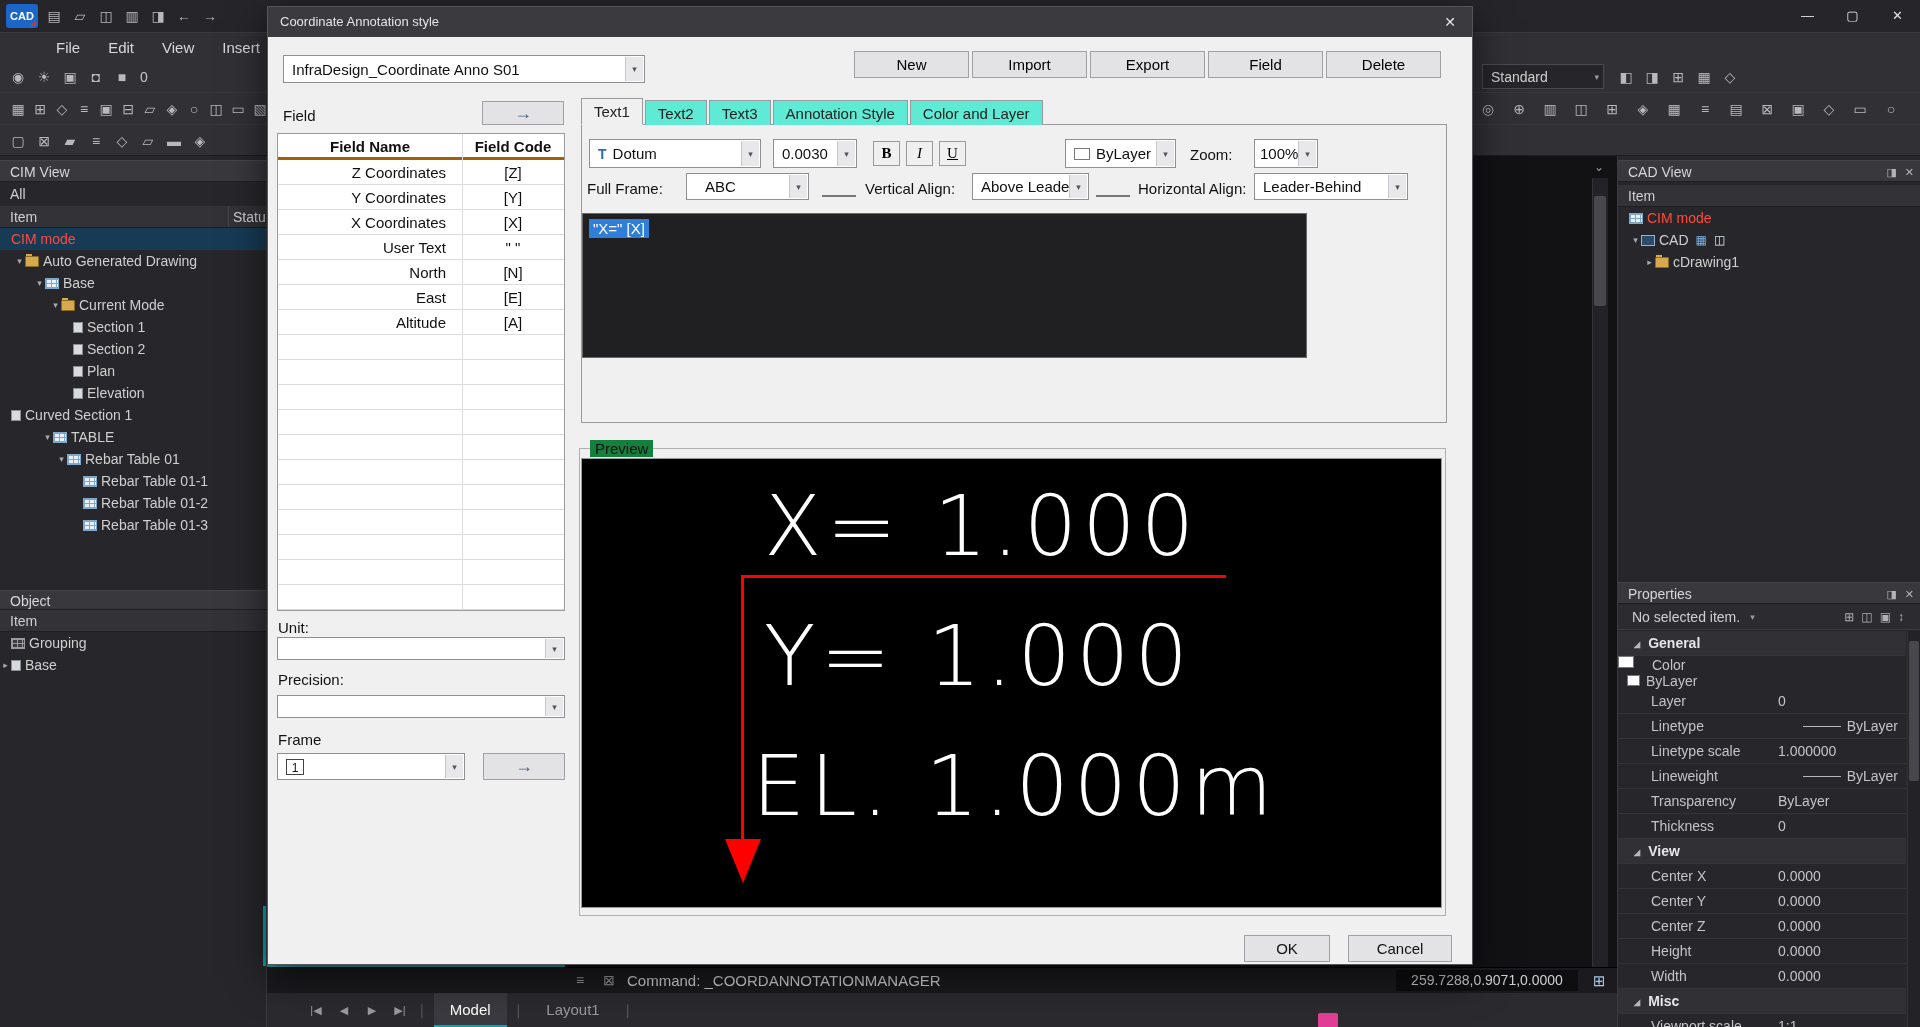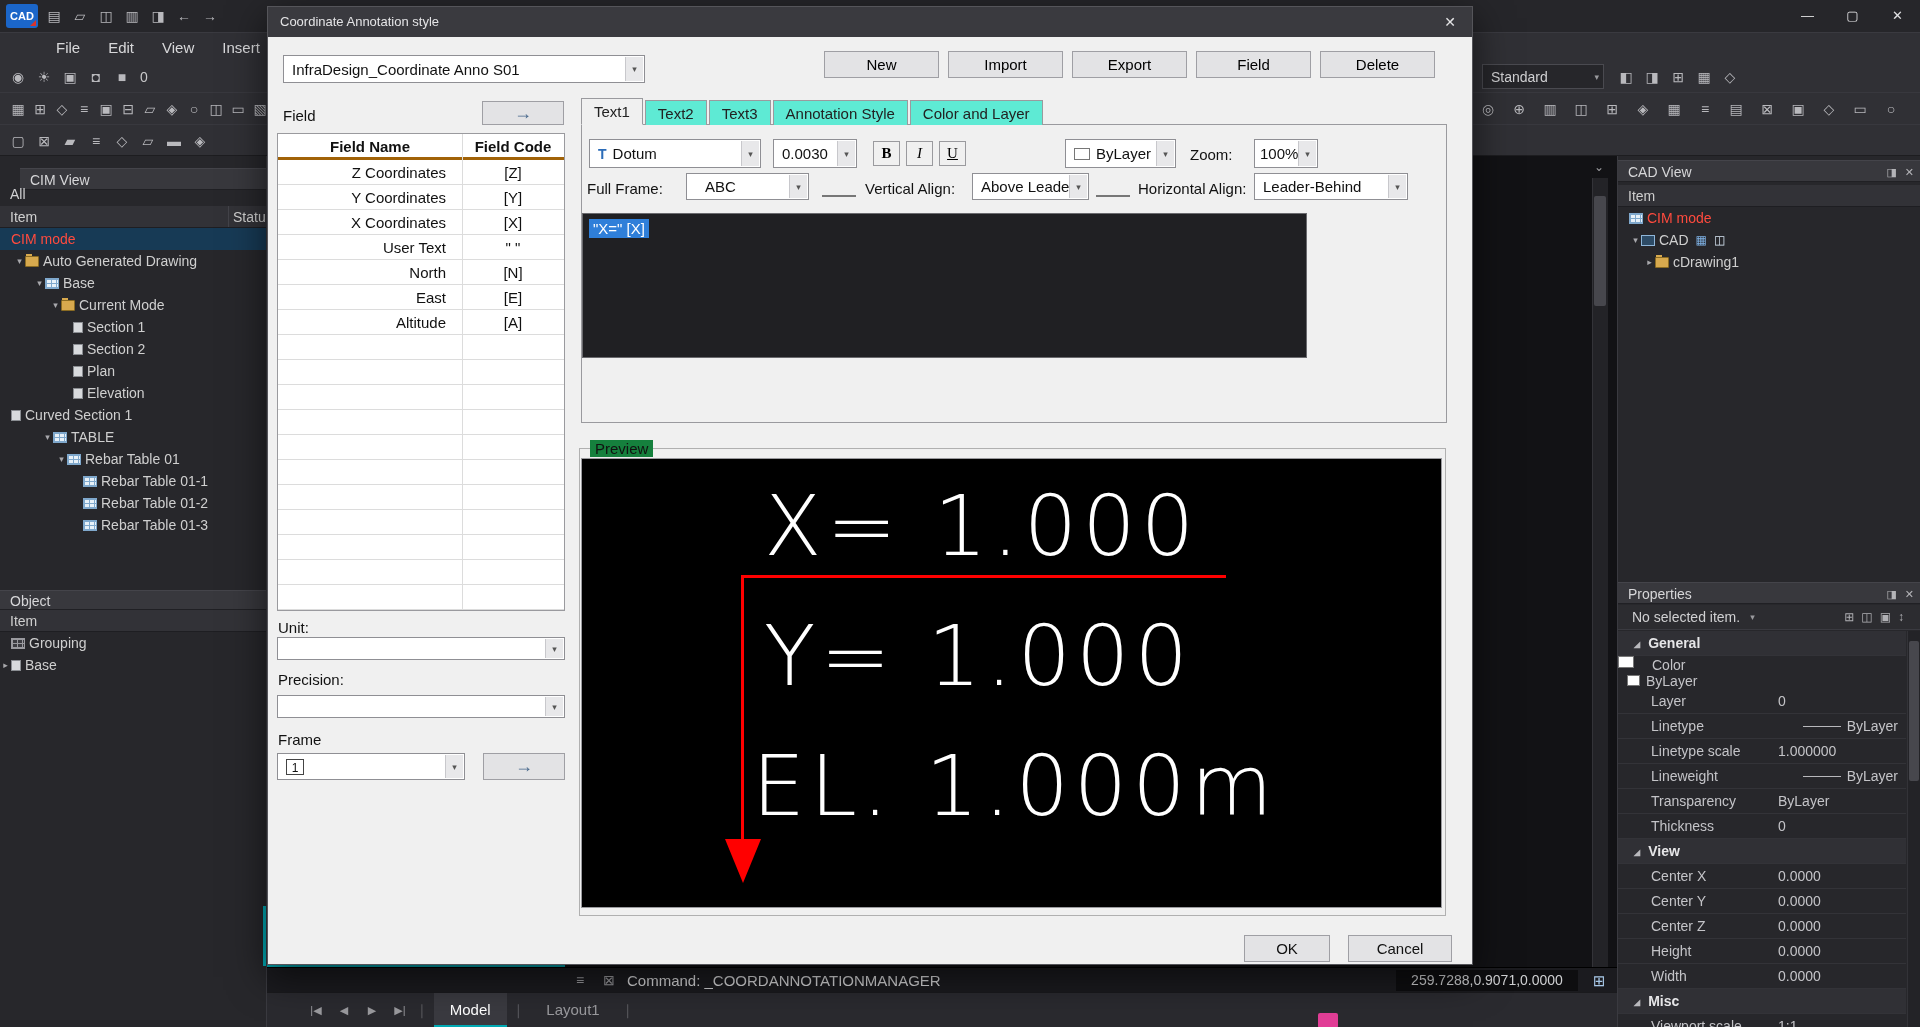--- a/index.html
+++ b/index.html
@@ -110,21 +110,21 @@
 #dialog{position:absolute;left:267px;top:6px;width:1206px;height:959px;background:#f0f0f0;
   border:1px solid #55555a;box-shadow:0 12px 36px rgba(0,0,0,.6);z-index:10;color:#111;font-size:15px;}
 #dlg-title{height:30px;background:#3a3a3f;color:#e4e4e6;line-height:30px;padding-left:12px;font-size:13px;position:relative;}
 #dlg-close{position:absolute;right:10px;top:0;width:24px;text-align:center;color:#e4e4e6;font-size:14px;}
 .combo{position:absolute;background:#fff;border:1px solid #8f8f94;display:flex;align-items:center;
   padding-left:8px;color:#111;overflow:hidden;}
 .combo .arrow{position:absolute;right:1px;top:1px;bottom:1px;width:18px;background:#e8e8ea;
   border-left:1px solid #c8c8cc;color:#555;display:flex;align-items:center;justify-content:center;font-size:9px;}
 .btn{position:absolute;background:#e3e3e5;border:1px solid #9f9fa4;color:#111;font-size:15px;
   display:flex;align-items:center;justify-content:center;font-family:inherit;}
-.dlg-actions{position:absolute;left:543px;top:44px;display:flex;gap:9px;padding-left:13px;}
+.dlg-actions{position:absolute;left:573px;top:44px;display:flex;gap:3px;padding-left:13px;}
 .dbtn{width:115px;height:27px;background:#e3e3e5;border:1px solid #9f9fa4;font-size:15px;font-family:inherit;}
 .dlg-label{position:absolute;color:#111;font-size:15px;white-space:nowrap;}
 .arrow-btn{font-weight:bold;font-size:18px;color:#49698c;}
 
 
 #field-table{position:absolute;left:9px;top:126px;width:288px;height:478px;border:1px solid #9a9a9e;background:#fff;}
 #ft-head{height:26px;display:flex;line-height:26px;font-weight:bold;border-bottom:3px solid #a16207;font-size:15px;}
 #ft-head span{text-align:center;}
 #ft-head .h1{width:184px;}
 #ft-head .h2{flex:1;}
@@ -271,21 +271,21 @@
 
   <div id="drawing"></div>
   <span class="chev" style="left:1594px;top:160px;">⌄</span>
   <div class="scroll-track" style="left:1592px;top:178px;width:16px;height:814px;"></div>
   <div class="scroll-thumb" style="left:1594px;top:196px;width:12px;height:110px;"></div>
 
   <div class="teal" style="left:263px;top:906px;width:3px;height:60px;"></div>
   <div class="teal" style="left:267px;top:964px;width:298px;height:3px;"></div>
 
   <div class="side-panel" id="left-panel">
-    <div class="panel-header" style="top:12px;margin-left:20px;">
+    <div class="panel-header" style="top:4px;">
       <span>CIM View</span>
     </div>
     <div class="plain-row" style="top:26px;">All</div>
     <div class="col-header" style="top:50px;">
       <span>Item</span>
       <span class="abs" style="left:233px;">Status</span>
       <span class="col-div" style="left:228px;"></span>
     </div>
     <div class="tree" style="top:72px;">
 

